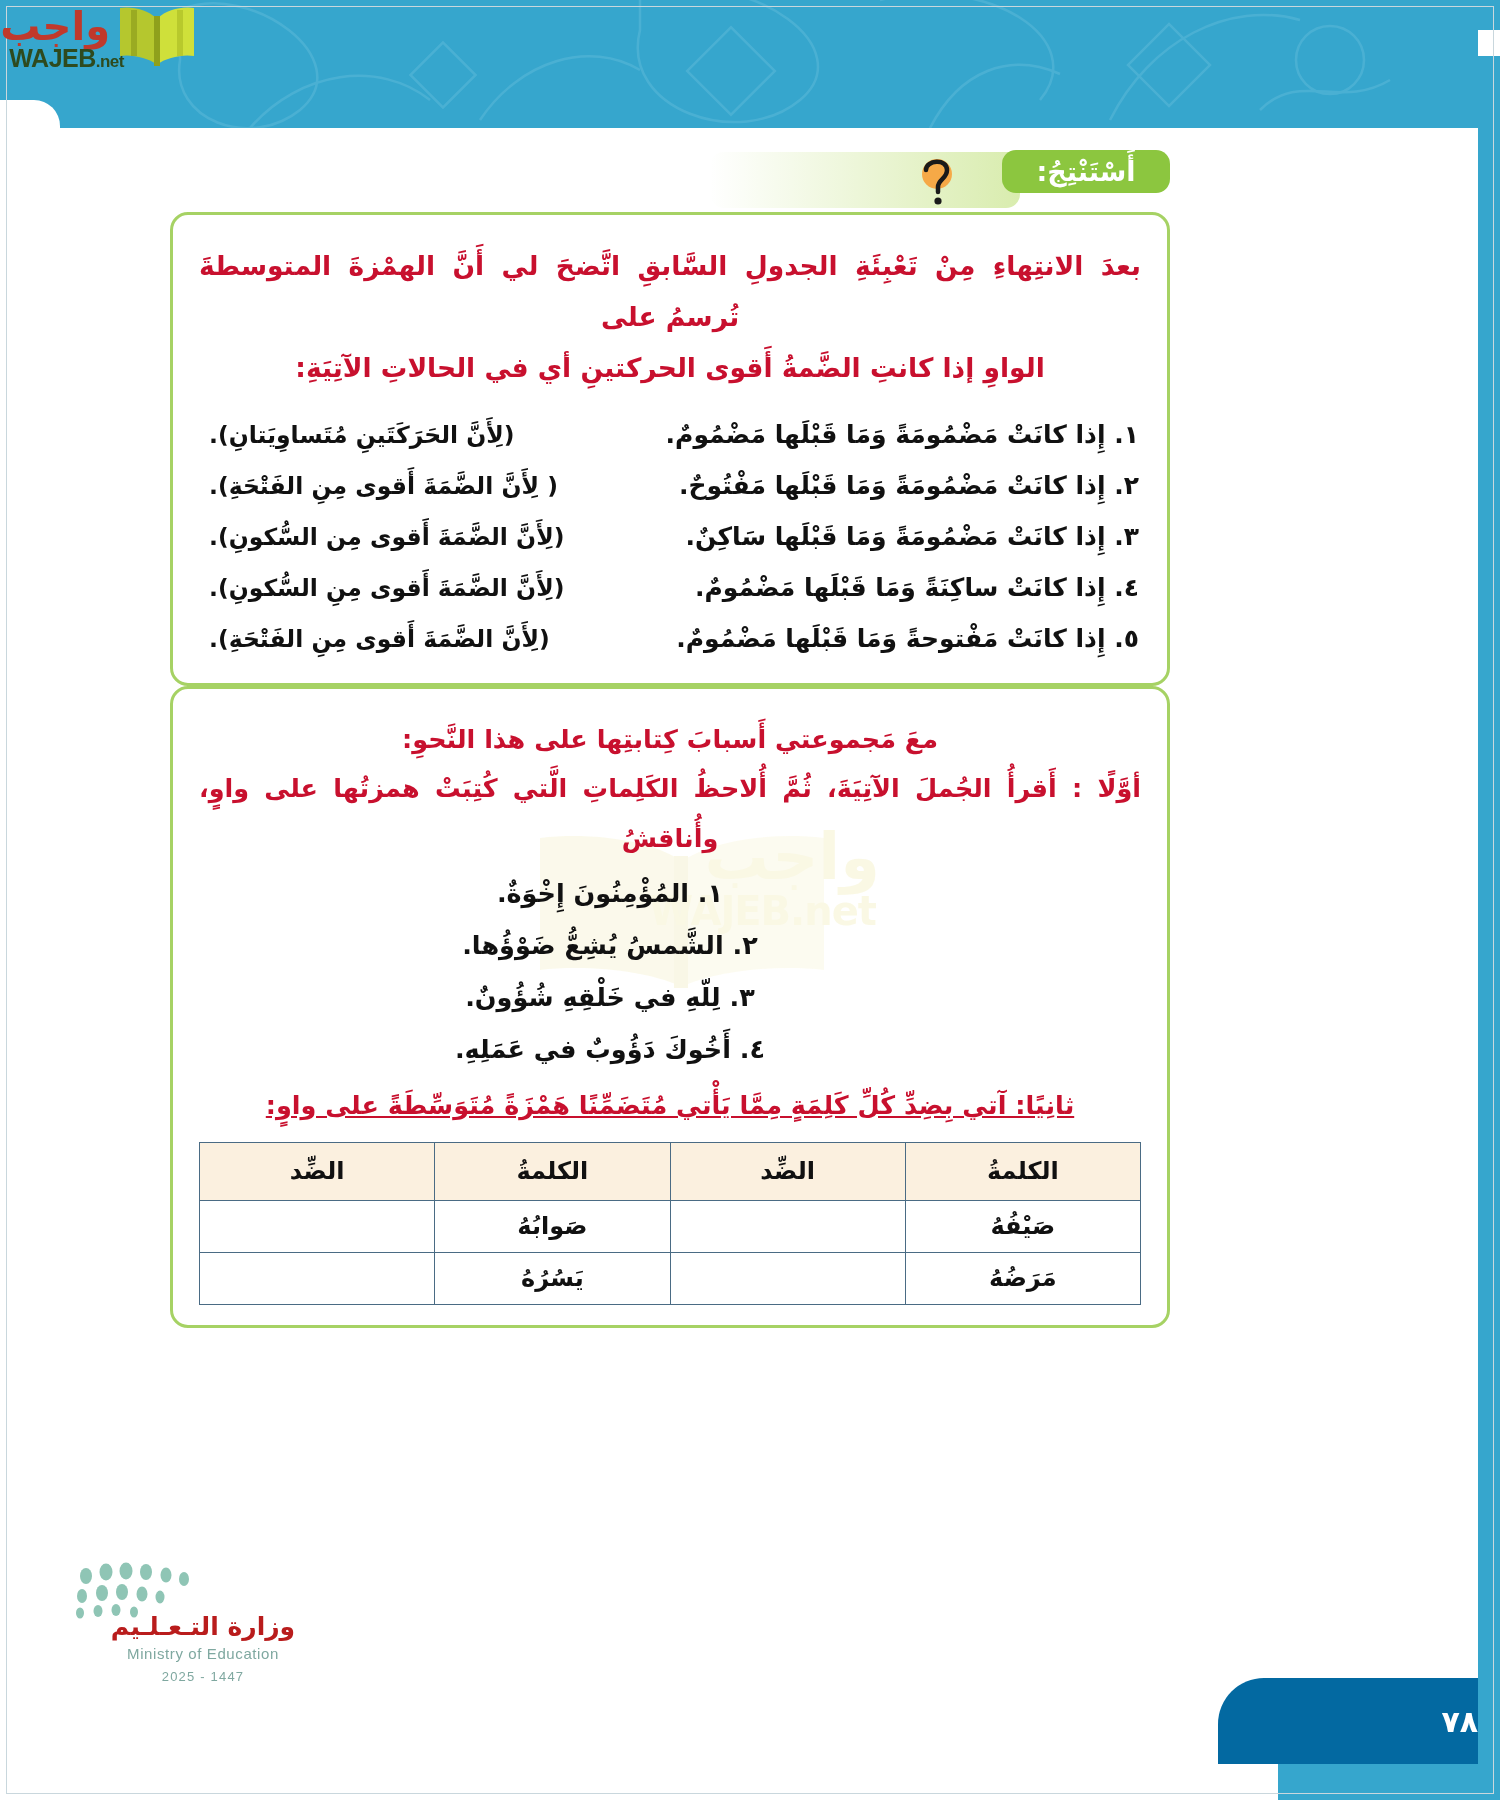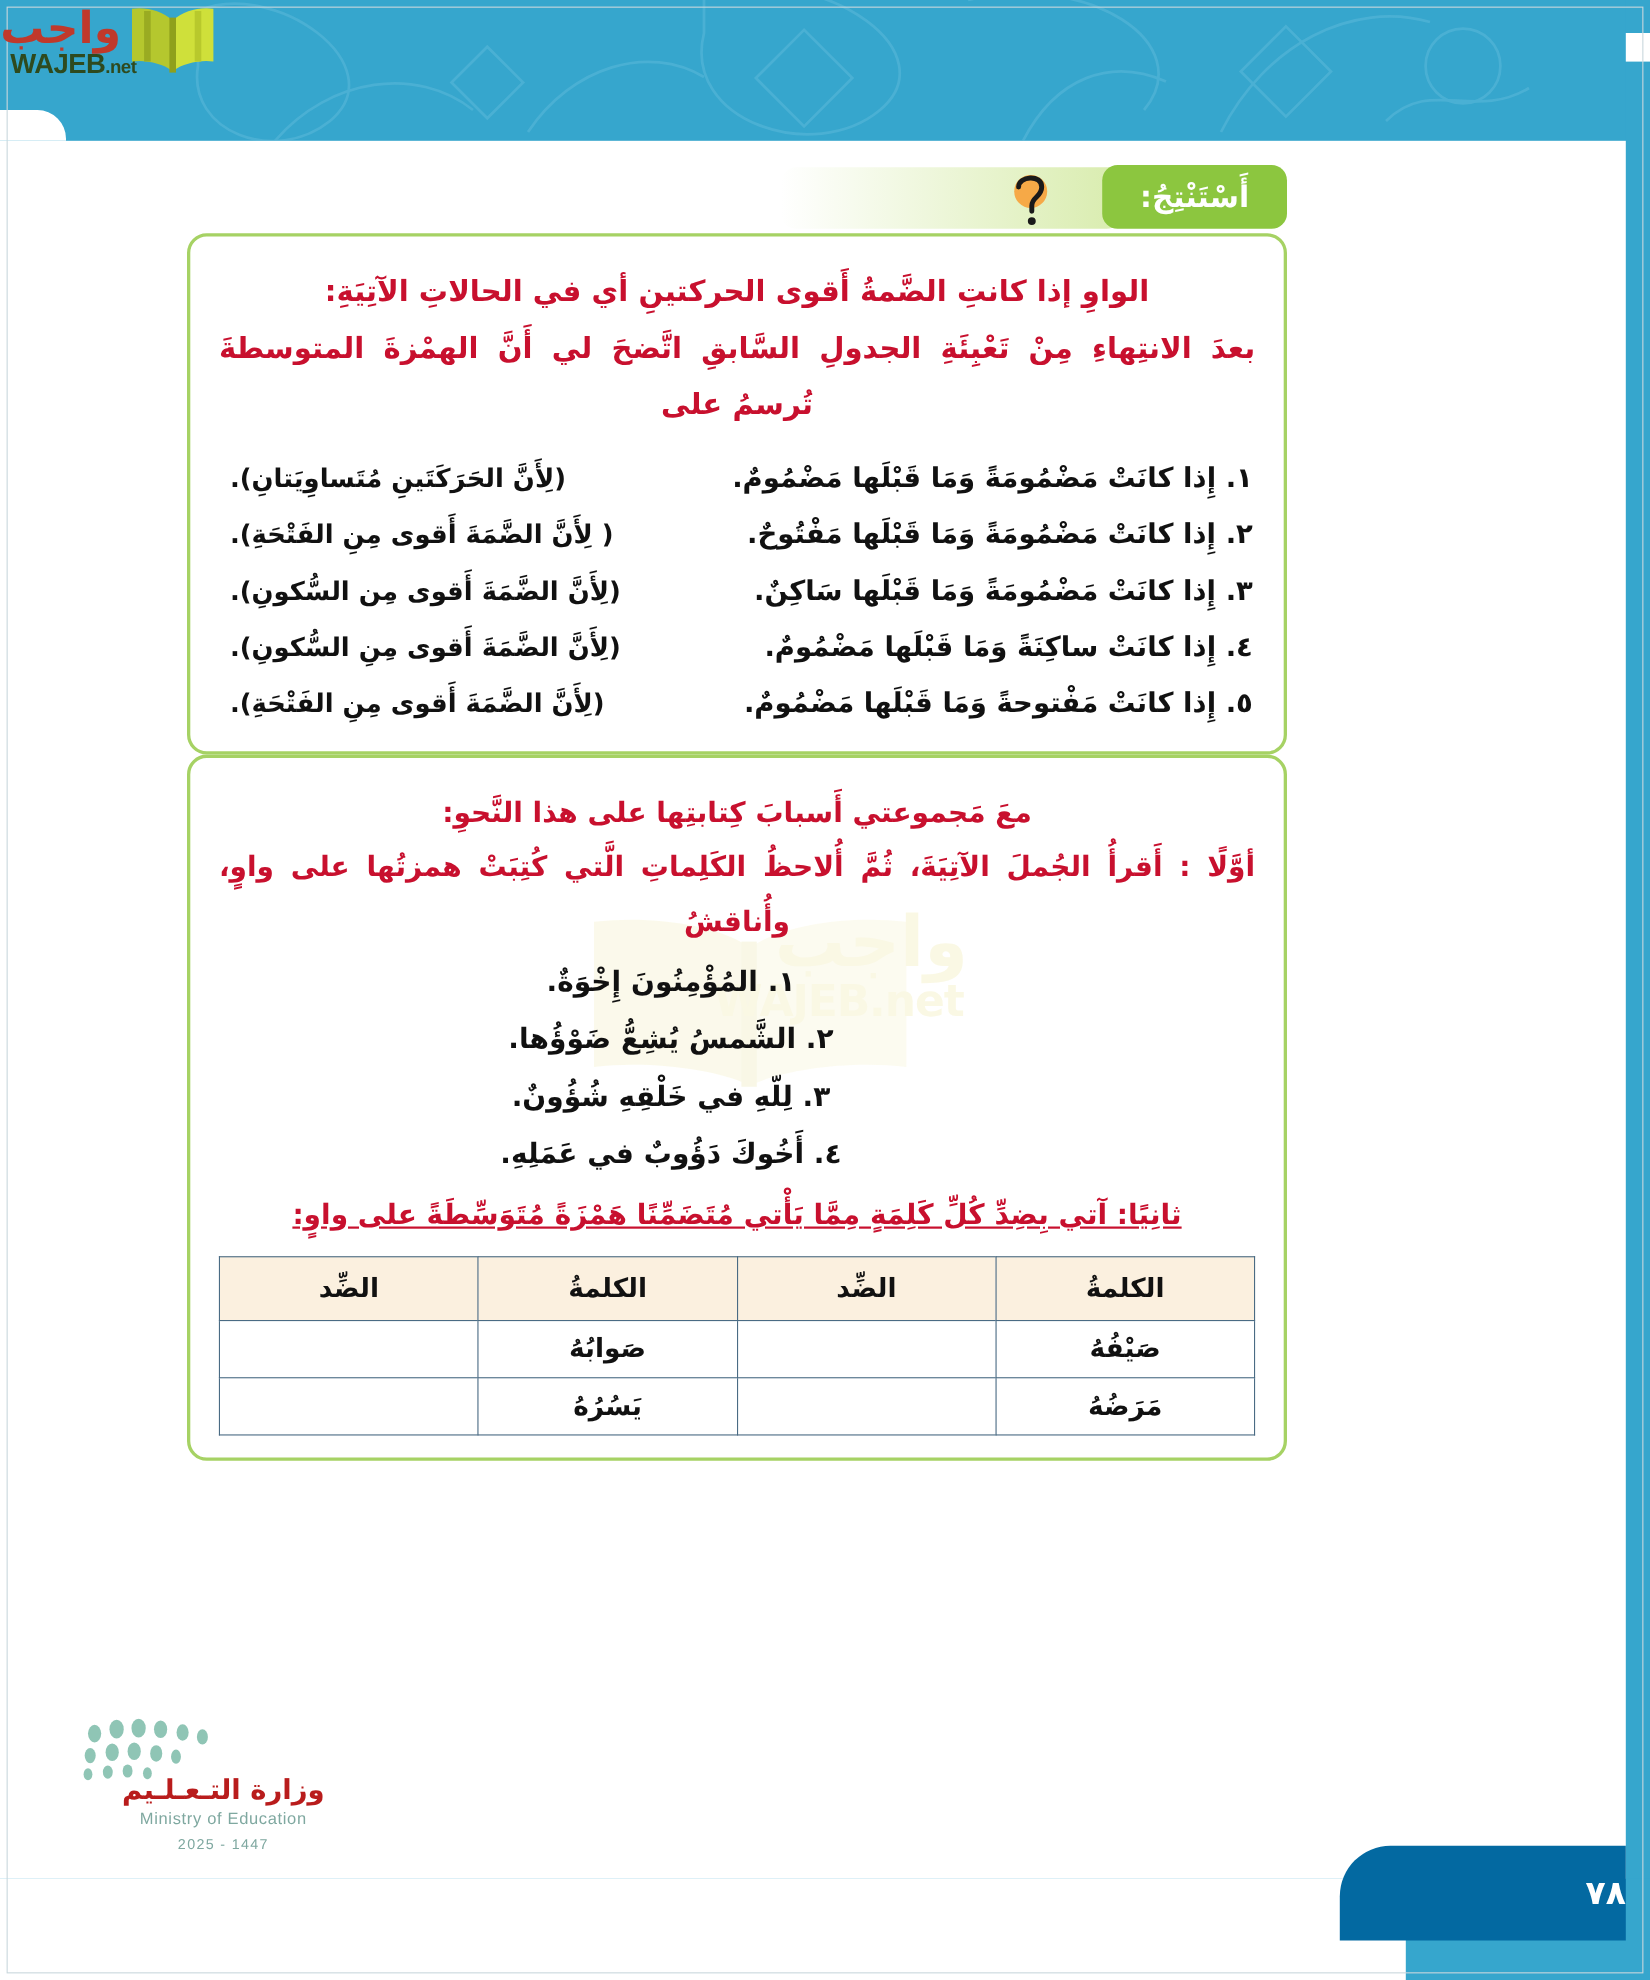--- a/index.html
+++ b/index.html
@@ -160,21 +160,21 @@
   
   .section-head {
     position: relative;
     height: 62px;
     margin-bottom: 0;
   }
   .badge {
     position: absolute;
     right: 0; top: 0;
     min-width: 168px;
-    height: 58px;
+    height: 43px;
     background: #8cc63f;
     border-radius: 14px 14px 14px 14px;
     display: flex;
     align-items: center;
     justify-content: center;
     padding: 0 7px;
     z-index: 4;
   }
   .badge-label {
     color: #ffffff;
@@ -382,22 +382,22 @@
         <circle cx="24" cy="20" r="15" fill="#f6a947"></circle>
         <path d="M13 16 C 13 6, 34 4, 34 16 C 34 25, 25 25, 25 33 L25 38" stroke="#1a1a1a" stroke-width="4.5" fill="none" stroke-linecap="round"></path>
         <circle cx="25" cy="47" r="3.6" fill="#1a1a1a"></circle>
       </svg>
       <div class="badge">
         <span class="badge-label">أَسْتَنْتِجُ:</span>
       </div>
     </div>
 
     <div class="panel">
+      <div class="red-para">بعدَ الانتِهاءِ مِنْ تَعْبِئَةِ الجدولِ السَّابقِ اتَّضحَ لي أَنَّ الهمْزةَ المتوسطةَ تُرسمُ على</div>
       <div class="red-para red-line-2">الواوِ إذا كانتِ الضَّمةُ أَقوى الحركتينِ أي في الحالاتِ الآتِيَةِ:</div>
-      <div class="red-para">بعدَ الانتِهاءِ مِنْ تَعْبِئَةِ الجدولِ السَّابقِ اتَّضحَ لي أَنَّ الهمْزةَ المتوسطةَ تُرسمُ على</div>
 
       <ul class="rule-list">
         <li class="rule-row">
           <span class="rule-main"><span>١.</span> <span>إِذا كانَتْ مَضْمُومَةً وَمَا قَبْلَها مَضْمُومٌ.</span></span>
           <span class="rule-reason">(لِأَنَّ الحَرَكَتَينِ مُتَساوِيَتانِ).</span>
         </li>
         <li class="rule-row">
           <span class="rule-main"><span>٢.</span> <span>إِذا كانَتْ مَضْمُومَةً وَمَا قَبْلَها مَفْتُوحٌ.</span></span>
           <span class="rule-reason">( لِأَنَّ الضَّمَةَ أَقوى مِنِ الفَتْحَةِ).</span>
         </li>

